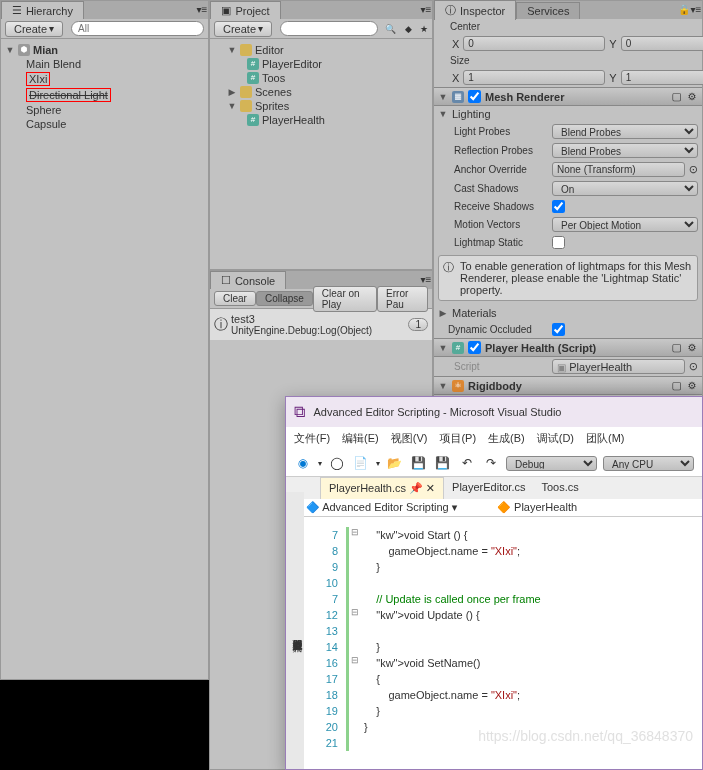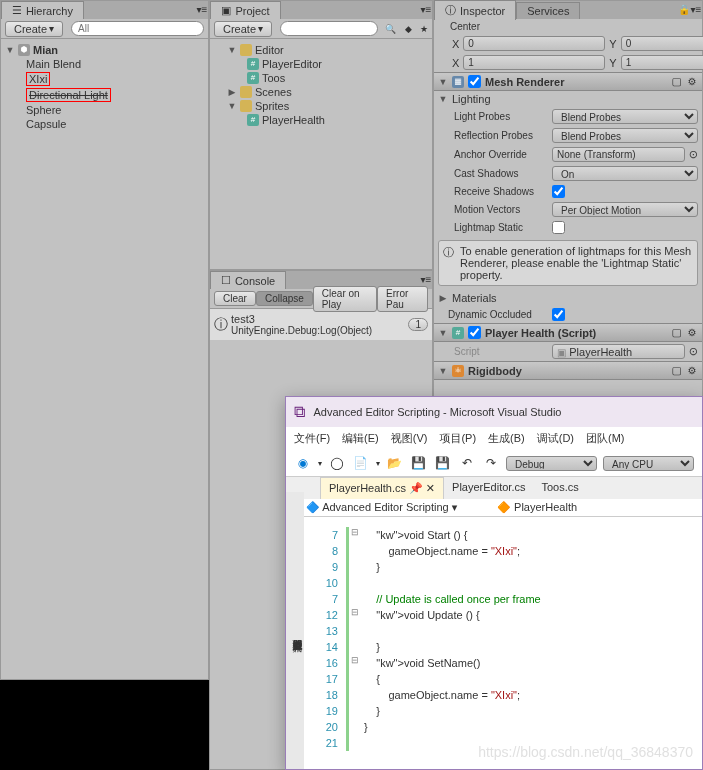--- a/index.html
+++ b/index.html
@@ -41,21 +41,21 @@
 .vsside{position:absolute;left:0;top:95px;width:18px;bottom:0;background:#e8e8e8;writing-mode:vertical-rl;font-size:10px;text-align:center;padding-top:6px}
 .code{position:absolute;left:18px;right:0;top:130px;bottom:0;background:#fff;font-family:Consolas,monospace;font-size:12px;overflow:hidden}
 .cline{display:flex;height:16px;align-items:center}
 .lno{width:42px;text-align:right;color:#2b91af;padding-right:8px;background:#fff}
 .gut{width:18px;background:#fff;border-left:3px solid #8dd28d;height:16px;position:relative}
 .gut.f::before{content:"⊟";position:absolute;left:2px;font-size:9px;color:#888}
 .ctxt{white-space:pre}.str{color:#a31515}.com{color:#008000}.typ{color:#2b91af}
 .hlbox{border:1px solid red;display:inline-block}
 
 .blk{position:absolute;left:0;bottom:0;width:209px;height:90px;background:#000}
-.wm{position:absolute;right:10px;bottom:10px;color:#ccc;font-size:14px;opacity:.6}
+.wm{position:absolute;right:10px;bottom:26px;color:#ccc;font-size:14px;opacity:.6}
 </style>
 </head>
 <body>
 
 <div class="panel" style="left:0;top:0;width:209px;height:680px">
   <div class="tabbar">
       <div class="tab">☰ <span>Hierarchy</span></div>
       <div style="flex:1"></div>
       <span class="gearico">▾≡</span>
     </div>
@@ -175,20 +175,23 @@
   <div class="irow">
       <span class="ilbl" style="width:50px;padding-left:12px">Center</span>
     </div>
   <div class="irow" style="padding-left:18px">
     <span>X</span>
       <input class="ifld" value="0" style="">
     <span>Y</span>
       <input class="ifld" value="0" style="">
 
   </div>
+  <div class="irow">
+      <span class="ilbl" style="width:50px;padding-left:12px">Size</span>
+    </div>
   <div class="irow" style="padding-left:18px">
     <span>X</span>
       <input class="ifld" value="1" style="">
     <span>Y</span>
       <input class="ifld" value="1" style="">
 
   </div>
   <div class="ihdr">
       <span class="fold">▼</span>
       <span class="ico">▦</span>

